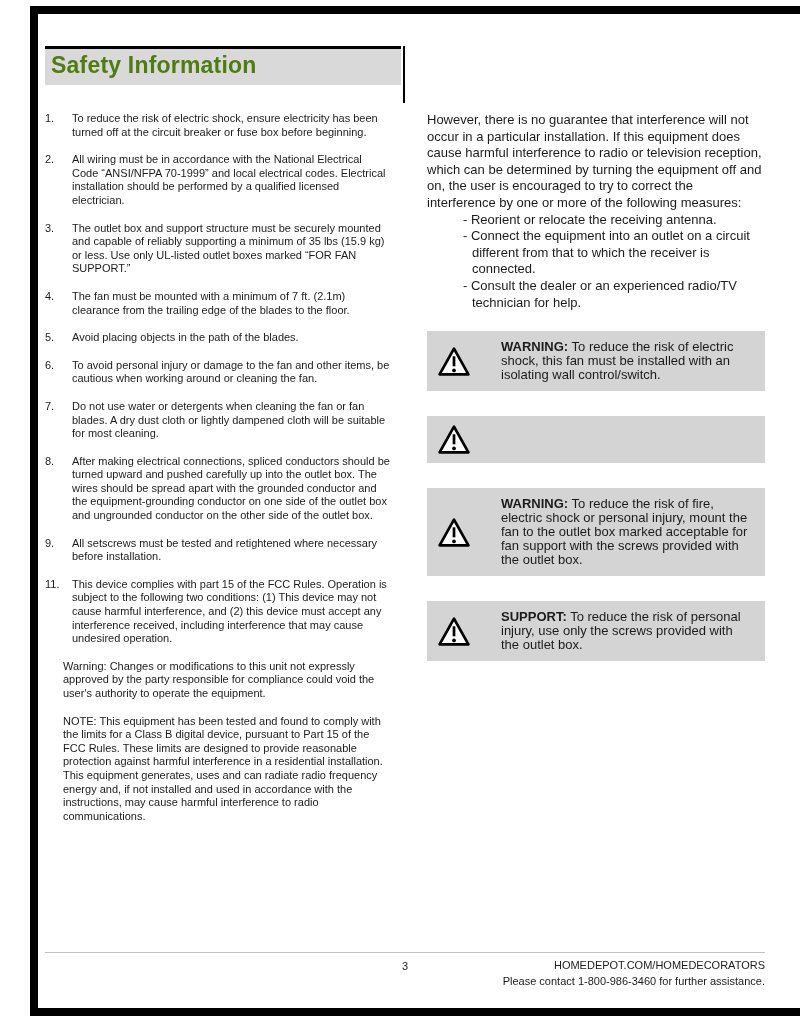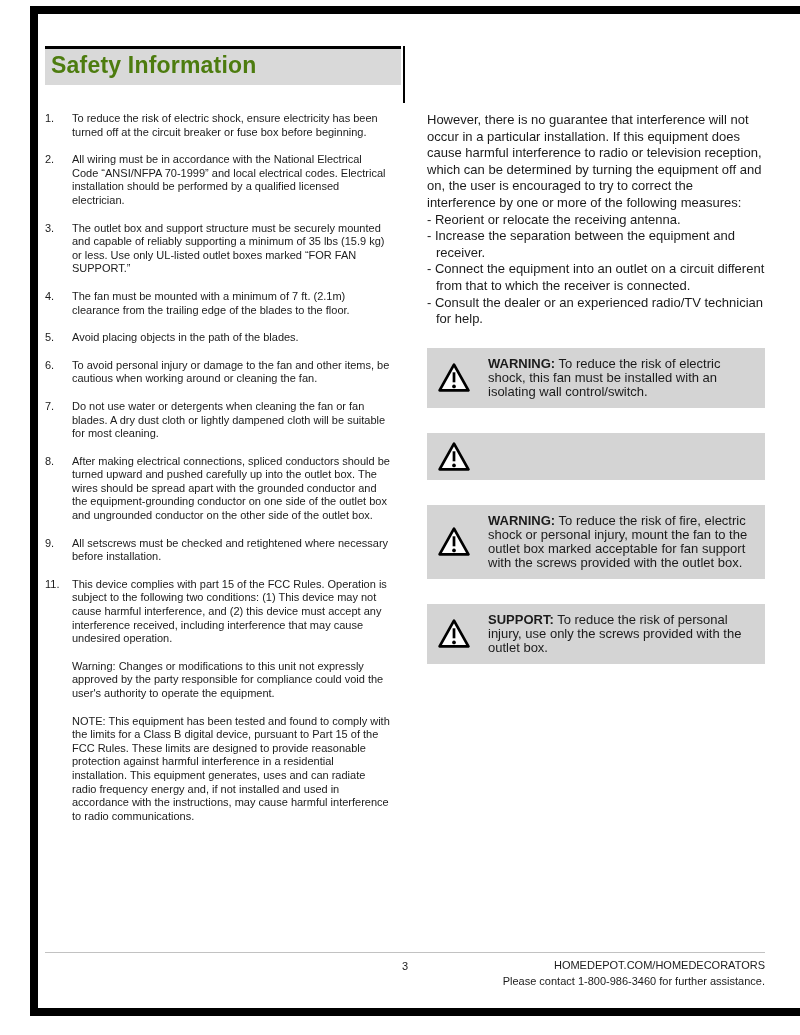--- a/index.html
+++ b/index.html
@@ -25,27 +25,27 @@
   .title-vline { position:absolute; right:-4px; top:0; width:2px; height:57px; background:#000; }
 
   
   .columns { display:flex; gap:36px; align-items:flex-start; }
   .col-left  { width:346px; font-size:11px; line-height:13.6px; }
   .col-right { flex:1; font-size:13px; }
 
   .list-item { display:flex; margin-bottom:14px; }
   .list-num  { flex:0 0 27px; }
   .list-text { flex:1; }
-  .sub-para  { margin-left:27px; margin-bottom:14px; }
+  .sub-para  { margin-left:18px; margin-bottom:14px; }
 
   .intro-block { line-height:16.6px; margin-bottom:20px; }
-  .measure { padding-left:9px; text-indent:-9px; }
+  .measure { padding-left:9px; text-indent:-9px;margin-left:36px; }
 
   .warning-box {
-    background:#d4d4d4; display:flex; align-items:center; gap:17px;
+    background:#d4d4d4; display:flex; align-items:center; gap:30px;
     padding:9px 12px 9px 10px; margin-bottom:25px; line-height:14px;
   }
   .warning-icon { flex:0 0 34px; display:flex; justify-content:center; align-items:center; }
   .warning-icon svg { display:block; }
   .warning-label { font-weight:bold; }
 
   
   .footer {
     position:absolute; left:45px; right:35px; top:952px;
     border-top:1px solid #c2c2c2; padding-top:5px; font-size:11px;
@@ -98,35 +98,34 @@
       <div class="list-item">
         <span class="list-num">7.</span>
         <span class="list-text">Do not use water or detergents when cleaning the fan or fan blades. A dry dust cloth or lightly dampened cloth will be suitable for most cleaning.</span>
       </div>
       <div class="list-item">
         <span class="list-num">8.</span>
         <span class="list-text">After making electrical connections, spliced conductors should be turned upward and pushed carefully up into the outlet box. The wires should be spread apart with the grounded conductor and the equipment-grounding conductor on one side of the outlet box and ungrounded conductor on the other side of the outlet box.</span>
       </div>
       <div class="list-item">
         <span class="list-num">9.</span>
-        <span class="list-text">All setscrews must be checked and retightened where necessary before installation.</span>
+        <span class="list-text">All setscrews must be tested and retightened where necessary before installation.</span>
       </div>
       <div class="list-item">
         <span class="list-num">11.</span>
         <span class="list-text">This device complies with part 15 of the FCC Rules. Operation is subject to the following two conditions: (1) This device may not cause harmful interference, and (2) this device must accept any interference received, including interference that may cause undesired operation.</span>
       </div>
       <div class="sub-para">Warning:  Changes or modifications to this unit not expressly approved by the party responsible for compliance could void the user's authority to operate the equipment.</div>
       <div class="sub-para">NOTE:  This equipment has been tested and found to comply with the limits for a Class B digital device, pursuant to Part 15 of the FCC Rules.  These limits are designed to provide reasonable protection against harmful interference in a residential installation.  This equipment generates, uses and can radiate radio frequency energy and, if not installed and used in accordance with the instructions, may cause harmful interference to radio communications.</div>
     </div>
 
     <div class="col-right">
       <div class="intro-block">
         <div>However, there is no guarantee that interference will not occur in a particular installation. If this equipment does cause harmful interference to radio or television reception, which can be determined by turning the equipment off and on, the user is encouraged to try to correct the interference by one or more of the following measures:</div>
         <div class="measure">- Reorient or relocate the receiving antenna.</div>
-        <div class="measure">- Increase the separation between the equipment and receiver.</div>
         <div class="measure">- Connect the equipment into an outlet on a circuit different from that to which the receiver is connected.</div>
         <div class="measure">- Consult the dealer or an experienced radio/TV technician for help.</div>
       </div>
 
       <div class="warning-box">
         <span class="warning-icon">
           <svg width="32" height="29" viewBox="0 0 40 36">
               <path d="M20 2 L38 34 L2 34 Z" fill="#fdfdfd" stroke="#000" stroke-width="3.4" stroke-linejoin="round"></path>
               <rect x="18.3" y="11.5" width="3.4" height="12.5" fill="#000"></rect>
               <circle cx="20" cy="29.2" r="2.3" fill="#000"></circle>

